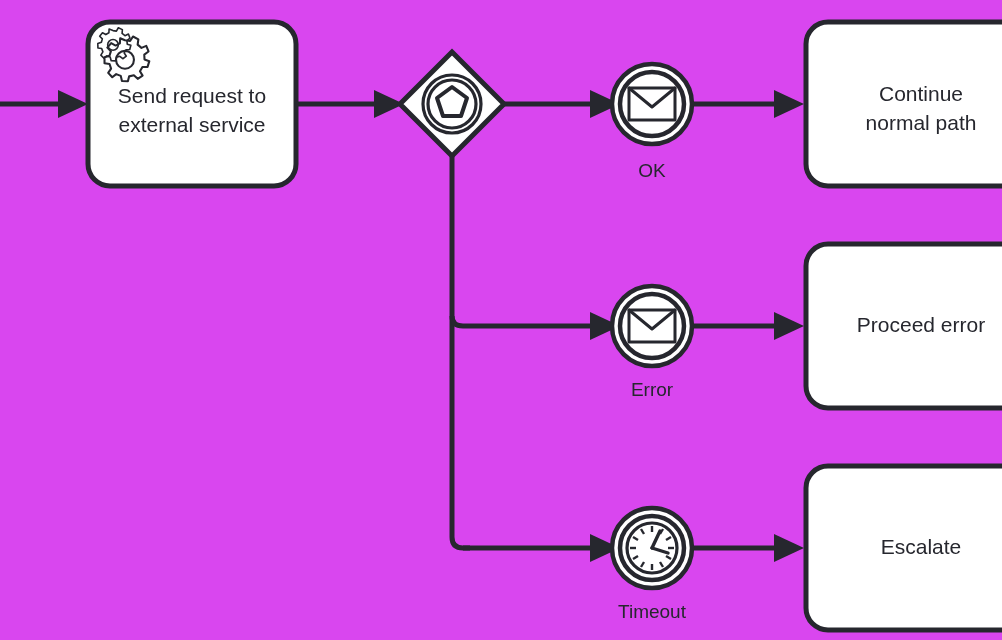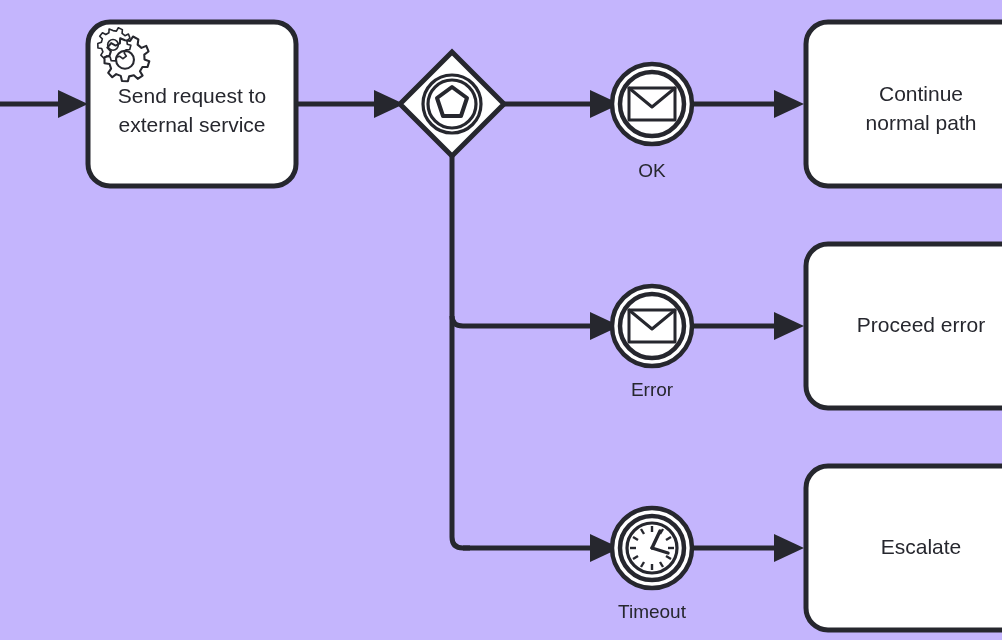--- a/index.html
+++ b/index.html
@@ -7,21 +7,21 @@
     padding: 0;
     background: #ffffff;
   }
   body {
     font-family: "Liberation Sans", sans-serif;
   }
   #canvas {
     position: relative;
     width: 1002px;
     height: 640px;
-    background: #c4b5fd;
+    background: #d946ef;
     overflow: hidden;
   }
   #diagram-svg {
     position: absolute;
     top: 0;
     left: 0;
     width: 1002px;
     height: 640px;
   }
   .node-label {

